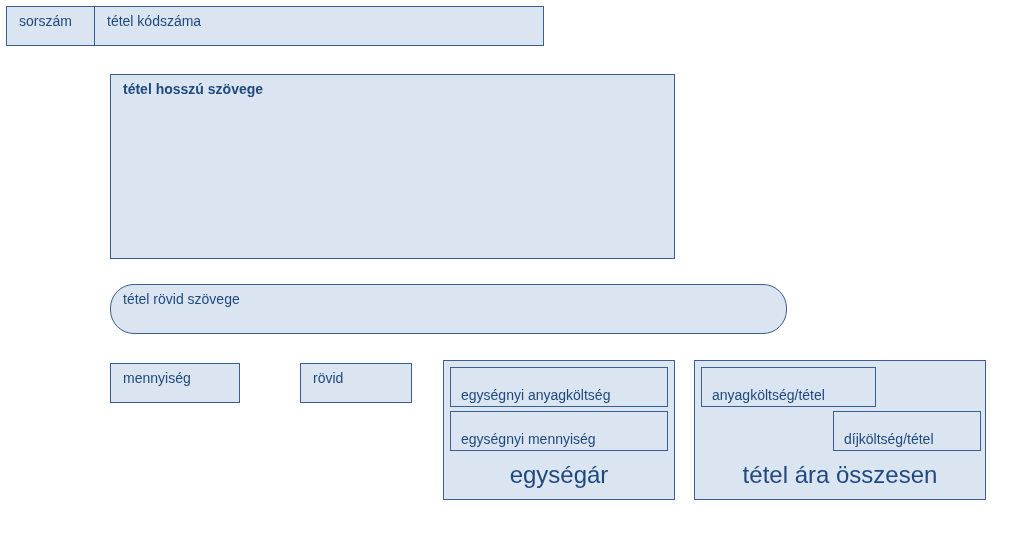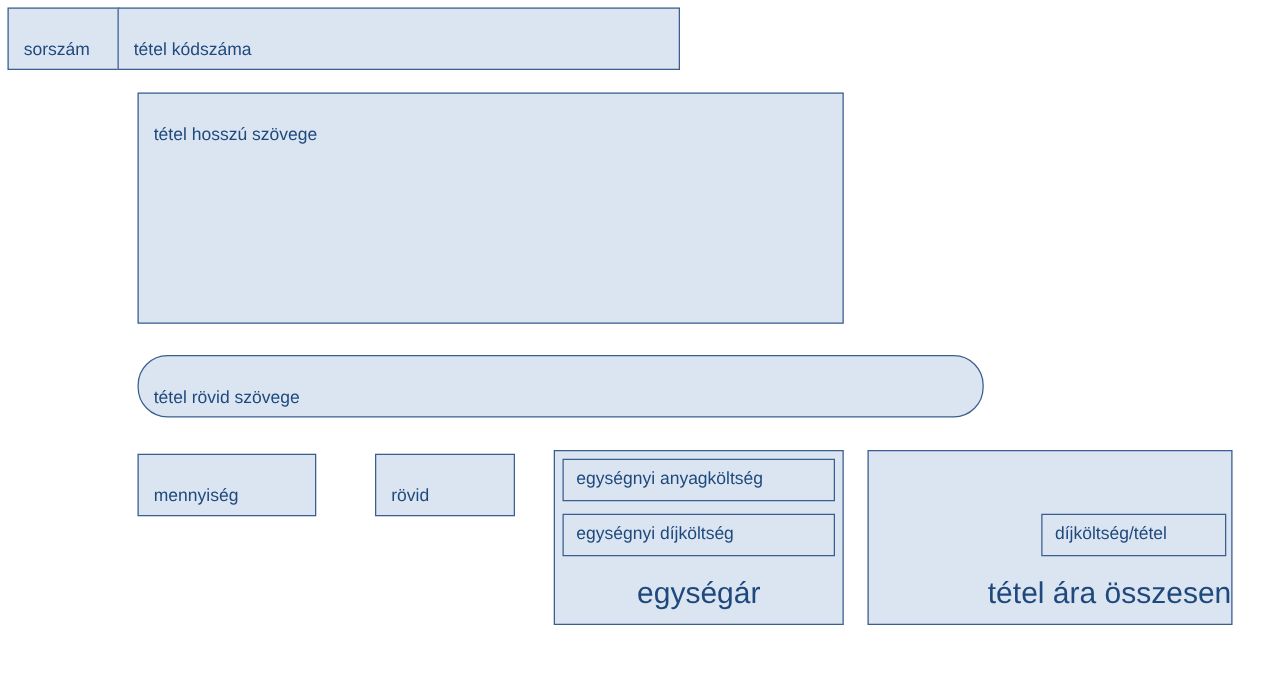--- a/index.html
+++ b/index.html
@@ -10,60 +10,61 @@
     width: 1024px;
     height: 546px;
     position: relative;
   }
   .box {
     position: absolute;
     background: #dae5f1;
     border: 1px solid #3b5d8f;
     color: #1f497d;
     font-size: 14px;
-    padding: 24px 12px;
+    padding: 6px 12px;
   }
   .group {
     position: absolute;
     background: #dae5f1;
     border: 1px solid #3b5d8f;
   }
   .inner {
     position: absolute;
     background: #dae5f1;
     border: 1px solid #3b5d8f;
     color: #1f497d;
     font-size: 14px;
-    padding: 6px 10px;
+    padding: 19px 10px;
   }
   .group-label {
     position: absolute;
     color: #1f497d;
     font-size: 24px;
     width: 100%;
     text-align: center;
   }
 </style>
 </head>
 <body>
 
 <div class="box" style="left:6px; top:6px; width:90px; height:40px;">sorszám</div>
 
 <div class="box" style="left:94px; top:6px; width:450px; height:40px;">tétel kódszáma</div>
 
-<div class="box" style="left:110px; top:74px; width:565px; height:185px;">tétel hosszú szövege</div>
+<div class="box" style="left:110px; top:74px; width:565px; height:185px;font-weight:bold;">tétel hosszú szövege</div>
 
 <div class="box" style="left:110px; top:284px; width:677px; height:50px;border-radius:24px;">tétel rövid szövege</div>
 
-<div class="box" style="left:110px; top:363px; width:143px; height:40px;">mennyiség</div>
+<div class="box" style="left:110px; top:363px; width:130px; height:40px;">mennyiség</div>
 
 <div class="box" style="left:300px; top:363px; width:112px; height:40px;">rövid</div>
 
 <div class="group" style="left:443px; top:360px; width:232px; height:140px;">
   <div class="inner" style="left:6px; top:6px; width:218px; height:34px;">egységnyi anyagköltség</div>
-  <div class="inner" style="left:6px; top:50px; width:218px; height:34px;">egységnyi díjköltség</div>
+  <div class="inner" style="left:6px; top:50px; width:218px; height:34px;">egységnyi mennyiség</div>
   <div class="group-label" style="left:0; top:100px;">egységár</div>
 </div>
 
 <div class="group" style="left:694px; top:360px; width:292px; height:140px;">
+  <div class="inner" style="left:6px; top:6px; width:175px; height:34px;">anyagköltség/tétel</div>
   <div class="inner" style="left:138px; top:50px; width:148px; height:34px;">díjköltség/tétel</div>
-  <div class="group-label" style="left:0; top:100px;text-align:right;">tétel ára összesen</div>
+  <div class="group-label" style="left:0; top:100px;">tétel ára összesen</div>
 </div>
 
 </body></html>

